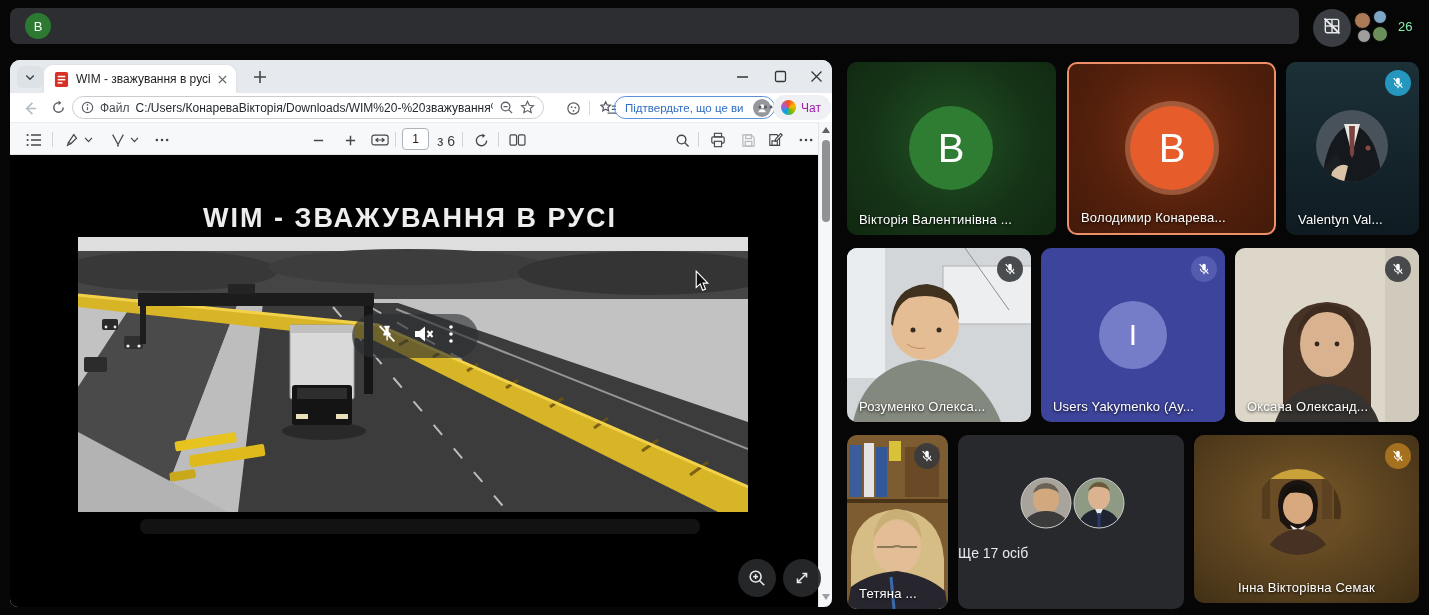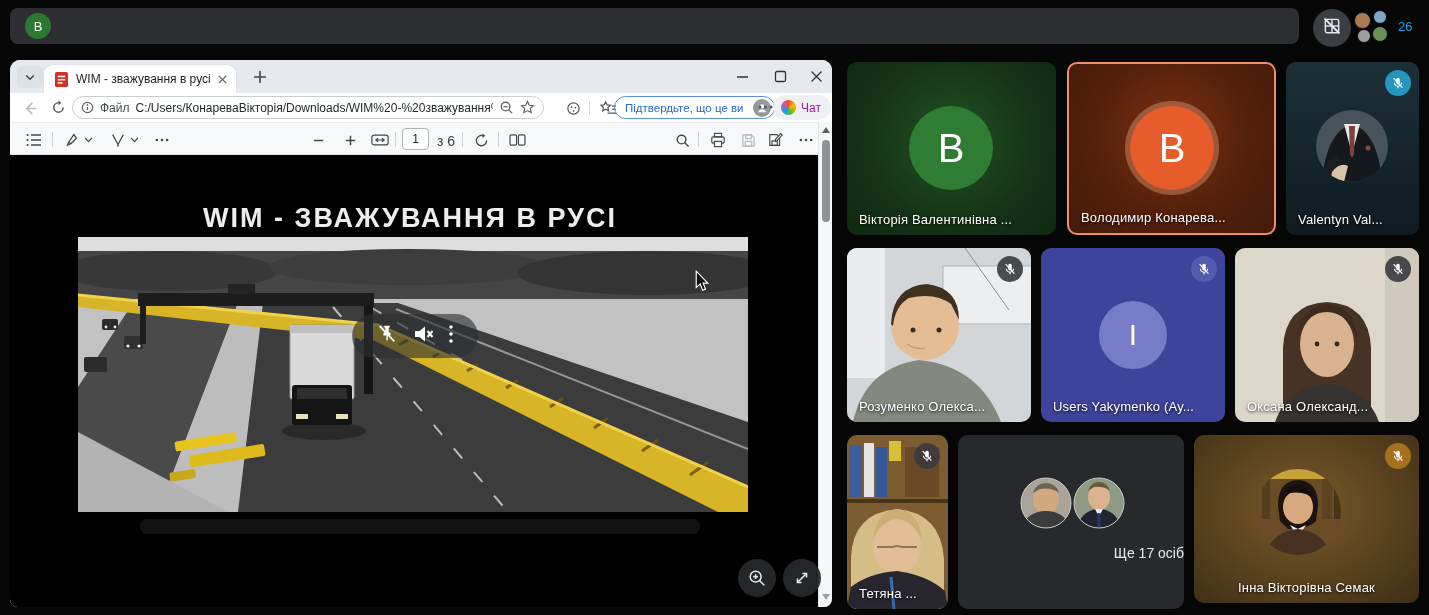--- a/index.html
+++ b/index.html
@@ -11,21 +11,21 @@
   
   .topbar{position:absolute;left:10px;top:8px;width:1289px;height:36px;background:#2d2e31;
           border-radius:8px;display:flex;align-items:center;gap:16px;padding-left:15px}
   .topbar .av{width:26px;height:26px;border-radius:50%;background:#2c7a31;color:#fff;
           font-size:13px;display:flex;align-items:center;justify-content:center;flex:0 0 auto}
   .topbar .t{color:#e8eaed;font-size:13.5px;letter-spacing:.2px}
   .hbtn{position:absolute;left:1313px;top:9px;width:38px;height:38px;border-radius:50%;
         background:#3a3d41;display:flex;align-items:center;justify-content:center}
   .cluster{position:absolute;left:1354px;top:9px;width:42px;height:36px}
   .cluster i{position:absolute;border-radius:50%;border:1.5px solid #0c0d0f}
-  .count{position:absolute;left:1398px;top:19px;color:#0ea5e9;font-size:13px}
+  .count{position:absolute;left:1398px;top:19px;color:#86efac;font-size:13px}
 
   
   .bwin{position:absolute;left:10px;top:60px;width:822px;height:547px;background:#fff;
         border-radius:10px 10px 8px 8px;overflow:hidden}
   .tabstrip{position:absolute;left:0;top:0;width:822px;height:33px;background:#e6eaee}
   .tab{position:absolute;left:34px;top:5px;width:192px;height:28px;background:#fff;
        border-radius:9px 9px 0 0;display:flex;align-items:center;gap:7px;padding:0 8px 0 10px;
        box-shadow:0 0 3px rgba(0,0,0,.08)}
   .tab .tt{font-size:12px;color:#1f1f1f;white-space:nowrap;overflow:hidden;flex:1}
   .chevbtn{position:absolute;left:7px;top:6px;width:26px;height:22px;border-radius:6px;
@@ -72,21 +72,21 @@
   .tname{position:absolute;left:12px;bottom:8px;color:#fff;font-size:13px;letter-spacing:.2px;
         text-shadow:0 1px 3px rgba(0,0,0,.9);white-space:nowrap;z-index:4}
   .tname.center{left:0;right:0;text-align:center}
   .mic{position:absolute;top:8px;right:8px;width:26px;height:26px;border-radius:50%;
         background:rgba(56,59,62,.9);display:flex;align-items:center;justify-content:center;z-index:4}
   .letter{position:absolute;border-radius:50%;color:#fff;display:flex;align-items:center;
         justify-content:center;z-index:2}
   .g-green{background:radial-gradient(circle at 50% 45%,#215223 0%,#153317 60%,#102811 100%)}
   .g-orange{background:radial-gradient(circle at 50% 42%,#7c3013 0%,#54200c 55%,#431a0a 100%)}
   .g-indigo{background:#3d449b}
-  .morelabel{position:absolute;left:0;right:0;top:110px;text-align:right;color:#e8eaed;font-size:14px}
+  .morelabel{position:absolute;left:0;right:0;top:110px;text-align:left;color:#e8eaed;font-size:14px}
 </style>
 </head>
 <body>
 
 <div class="app">
 
   <div class="topbar">
     <div class="av">В</div>
   </div>
 

